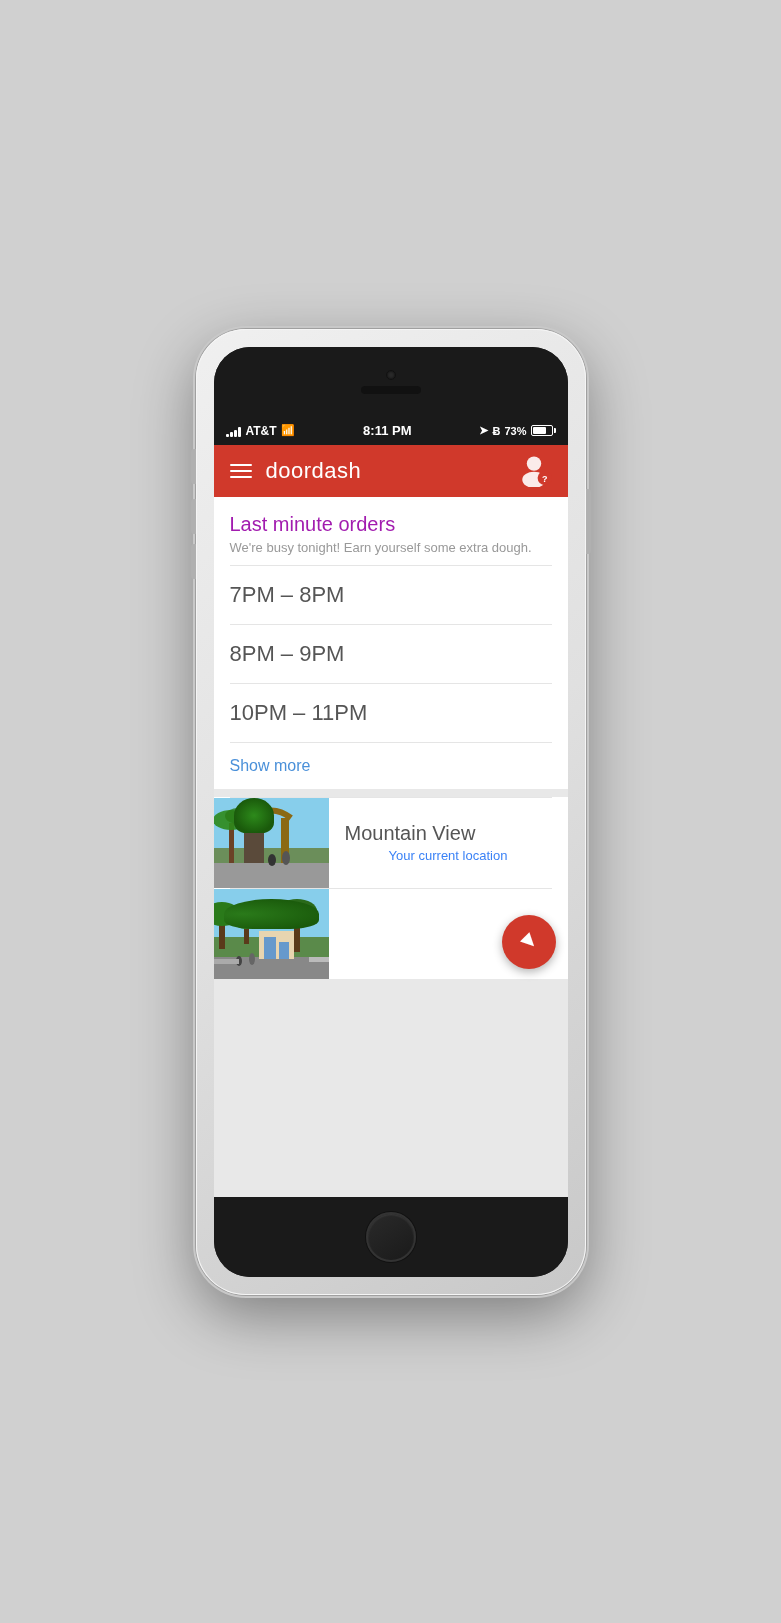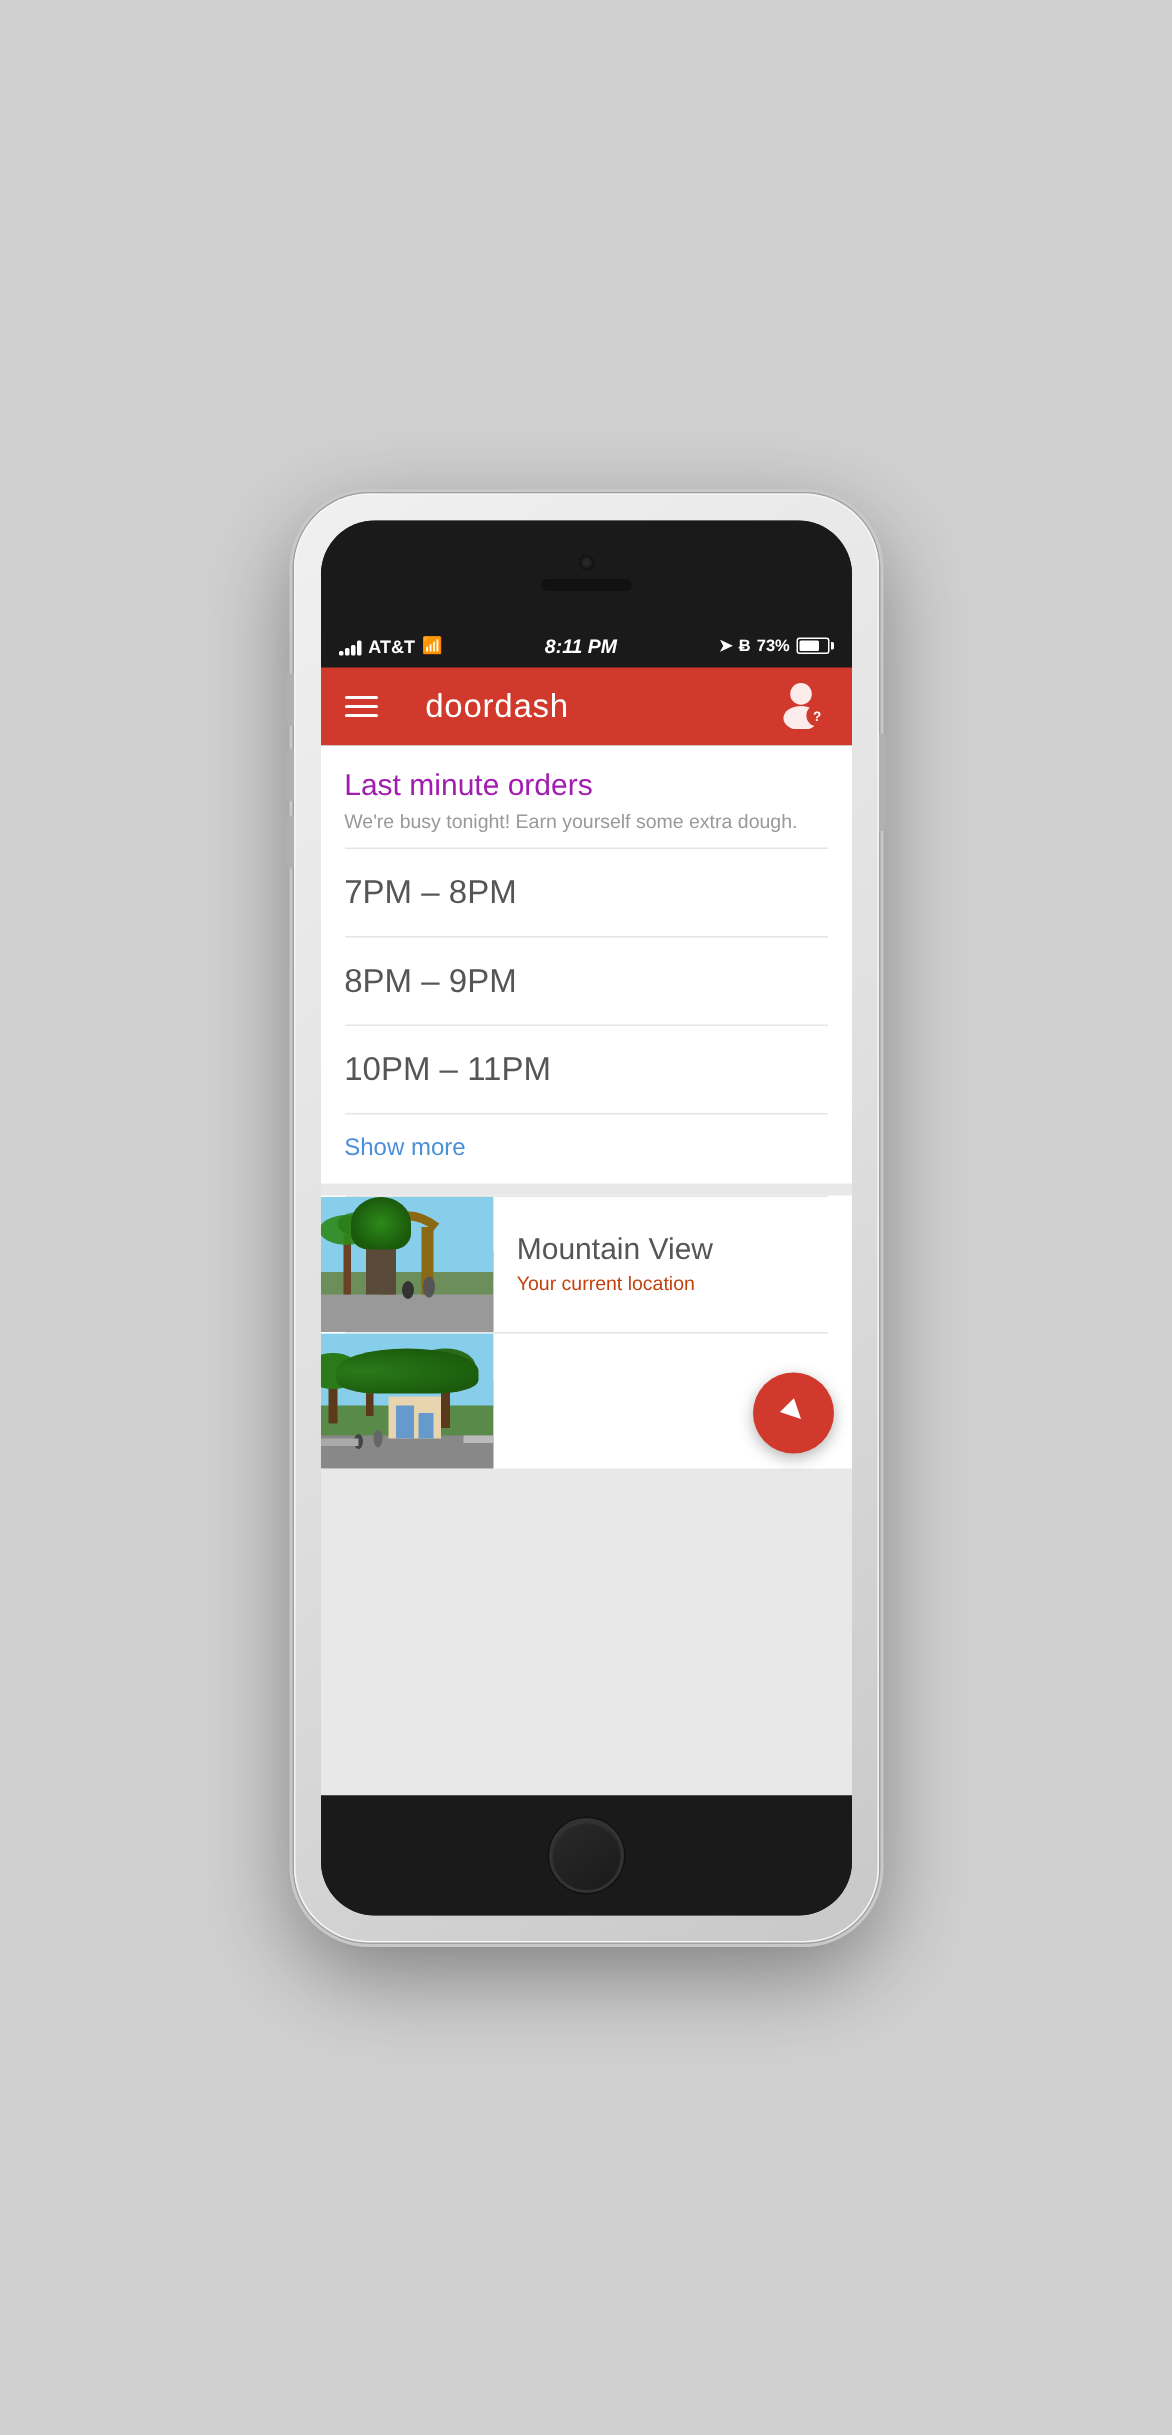--- a/index.html
+++ b/index.html
@@ -117,21 +117,20 @@
       border-radius: 1px;
     }
 
     .wifi-icon {
       font-size: 11px;
     }
 
     .status-center {
       font-size: 13px;
       font-weight: 600;
-      font-style: italic;
     }
 
     .status-right {
       display: flex;
       align-items: center;
       gap: 4px;
       font-size: 11px;
     }
 
     .battery {
@@ -169,21 +168,21 @@
       padding: 10px 16px;
       display: flex;
       align-items: center;
       justify-content: space-between;
       height: 52px;
     }
 
     .header-left {
       display: flex;
       align-items: center;
-      gap: 32px;
+      gap: 14px;
     }
 
     .hamburger {
       display: flex;
       flex-direction: column;
       gap: 4px;
       cursor: pointer;
     }
 
     .hamburger span {
@@ -329,21 +328,22 @@
 
     .location-name {
       font-size: 20px;
       font-weight: 400;
       color: #555;
       margin-bottom: 3px;
     }
 
     .location-detail {
       font-size: 13px;
-      color: #c2410c;
+      color: #3b82f6;
+      text-align: center;
     }
 
     
     .nav-button {
       position: absolute;
       right: 12px;
       bottom: 10px;
       width: 54px;
       height: 54px;
       background: #d0392b;

